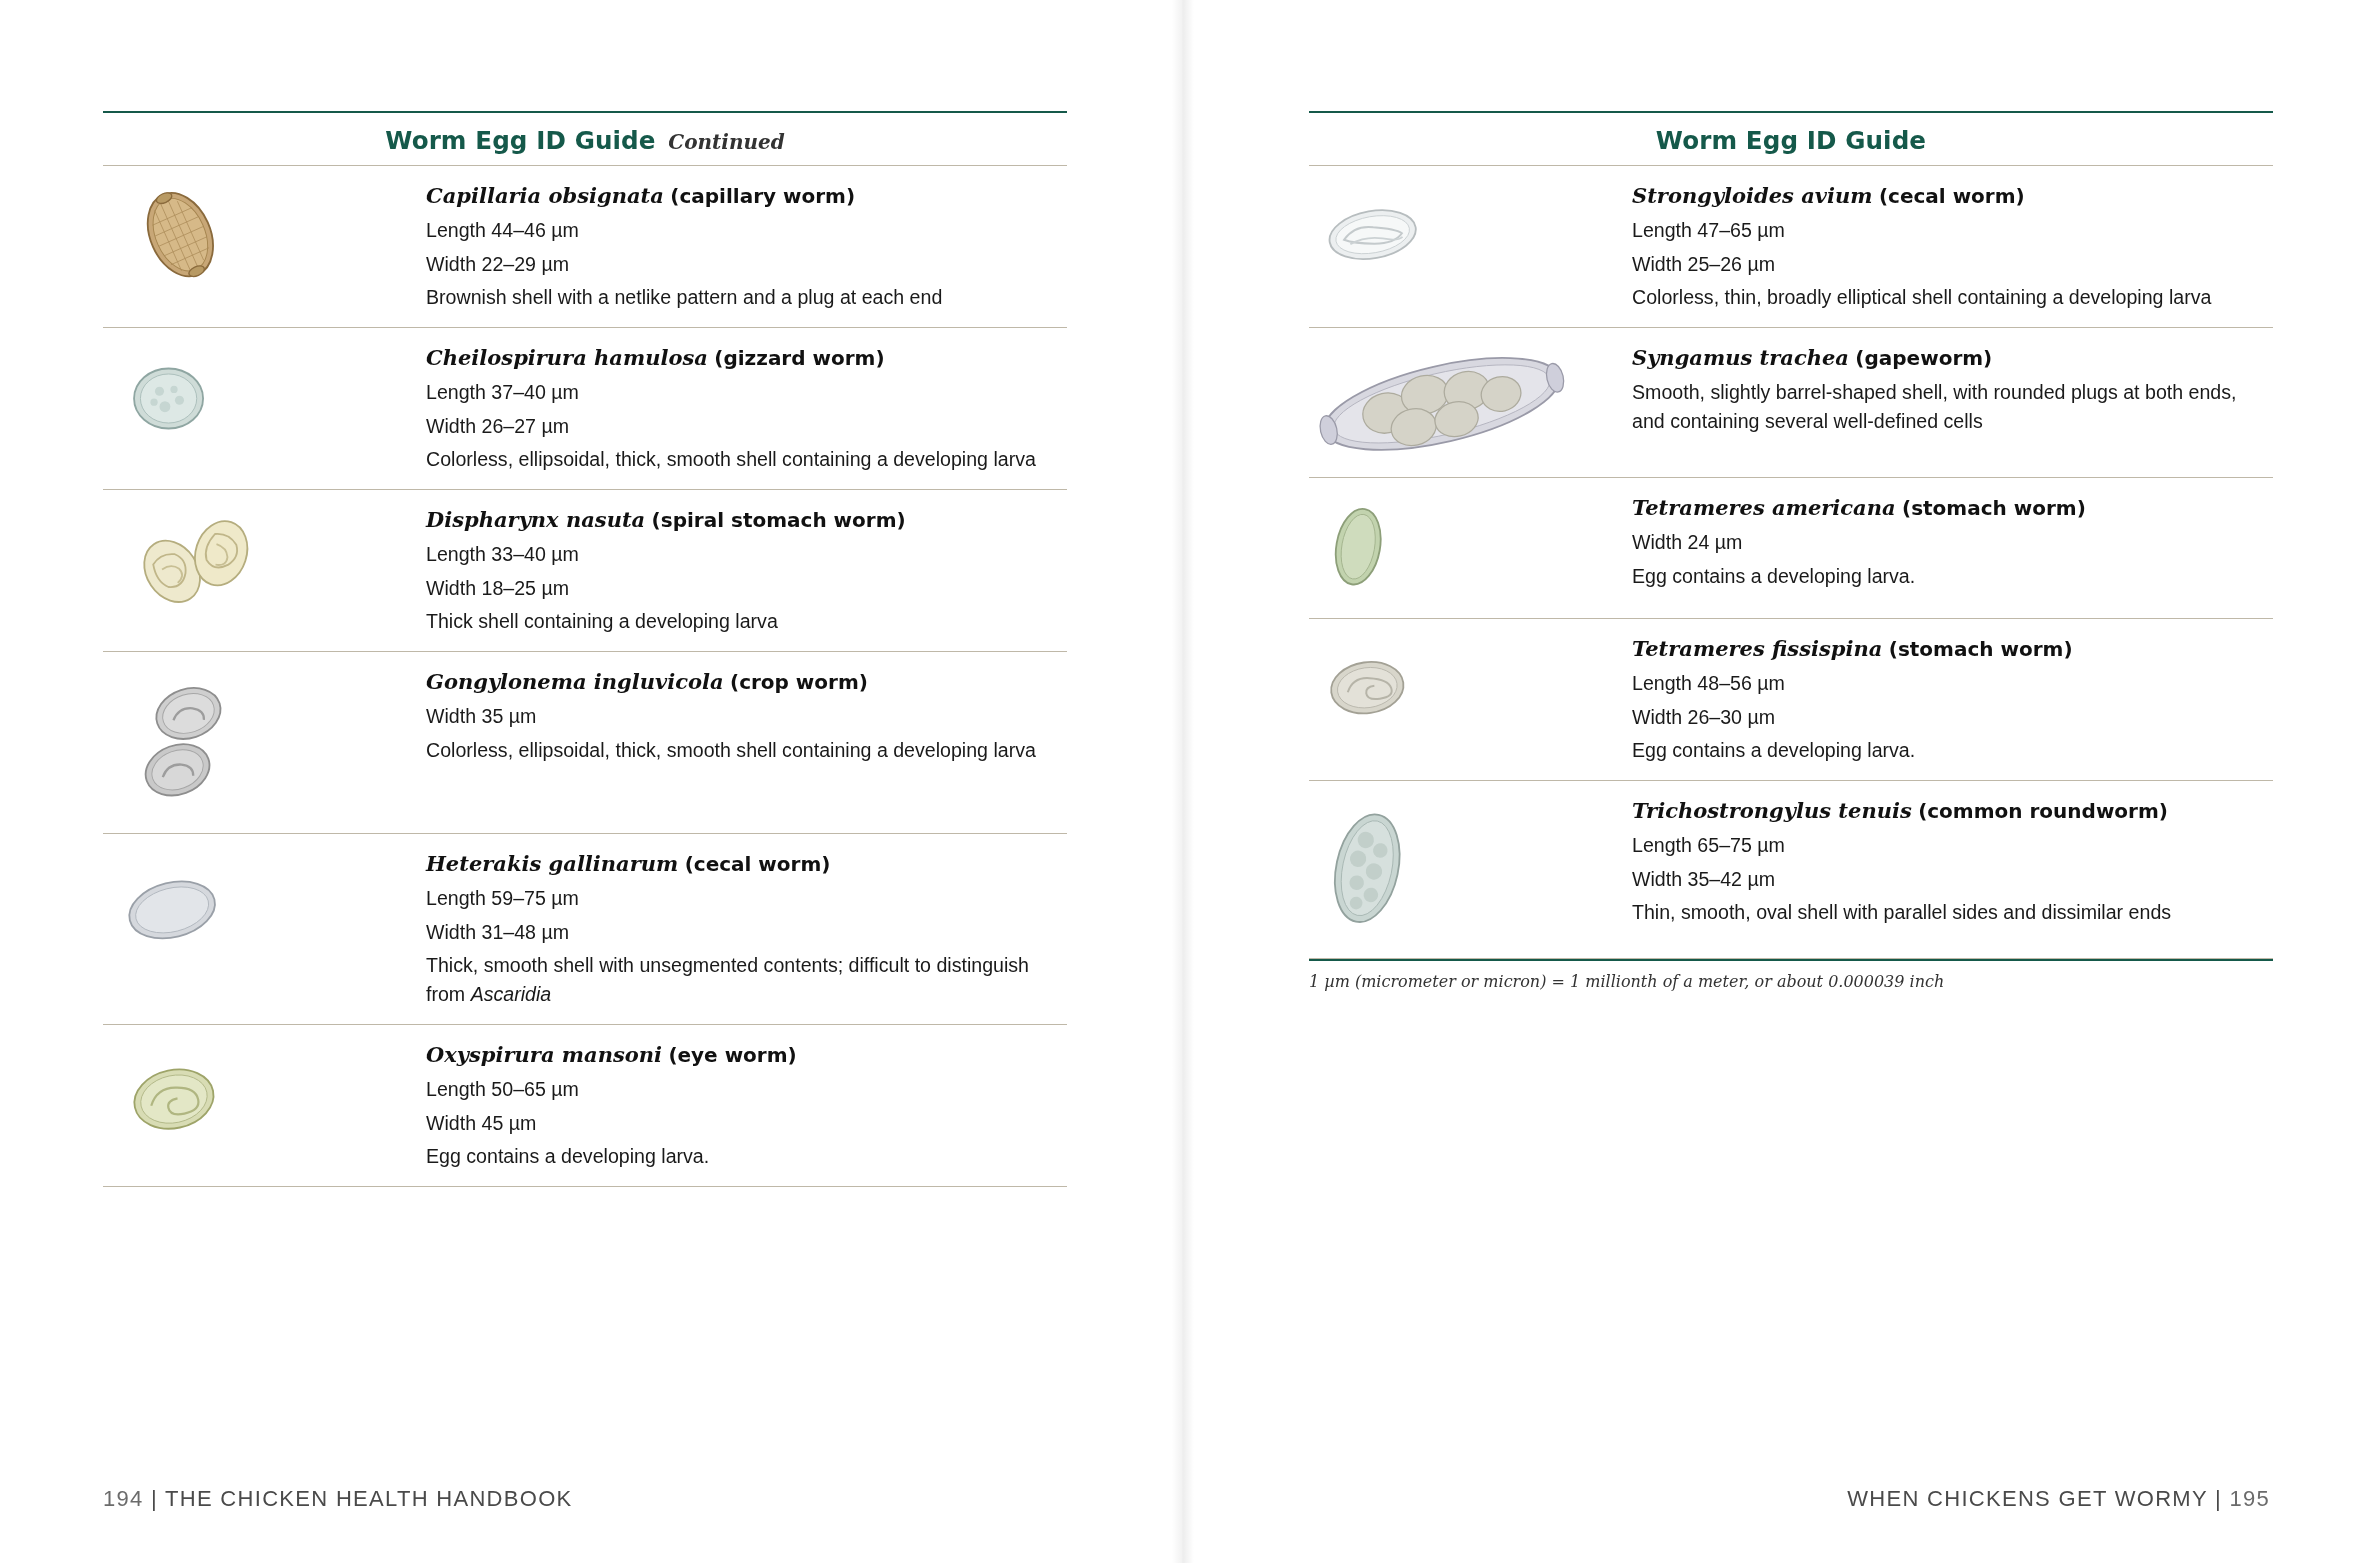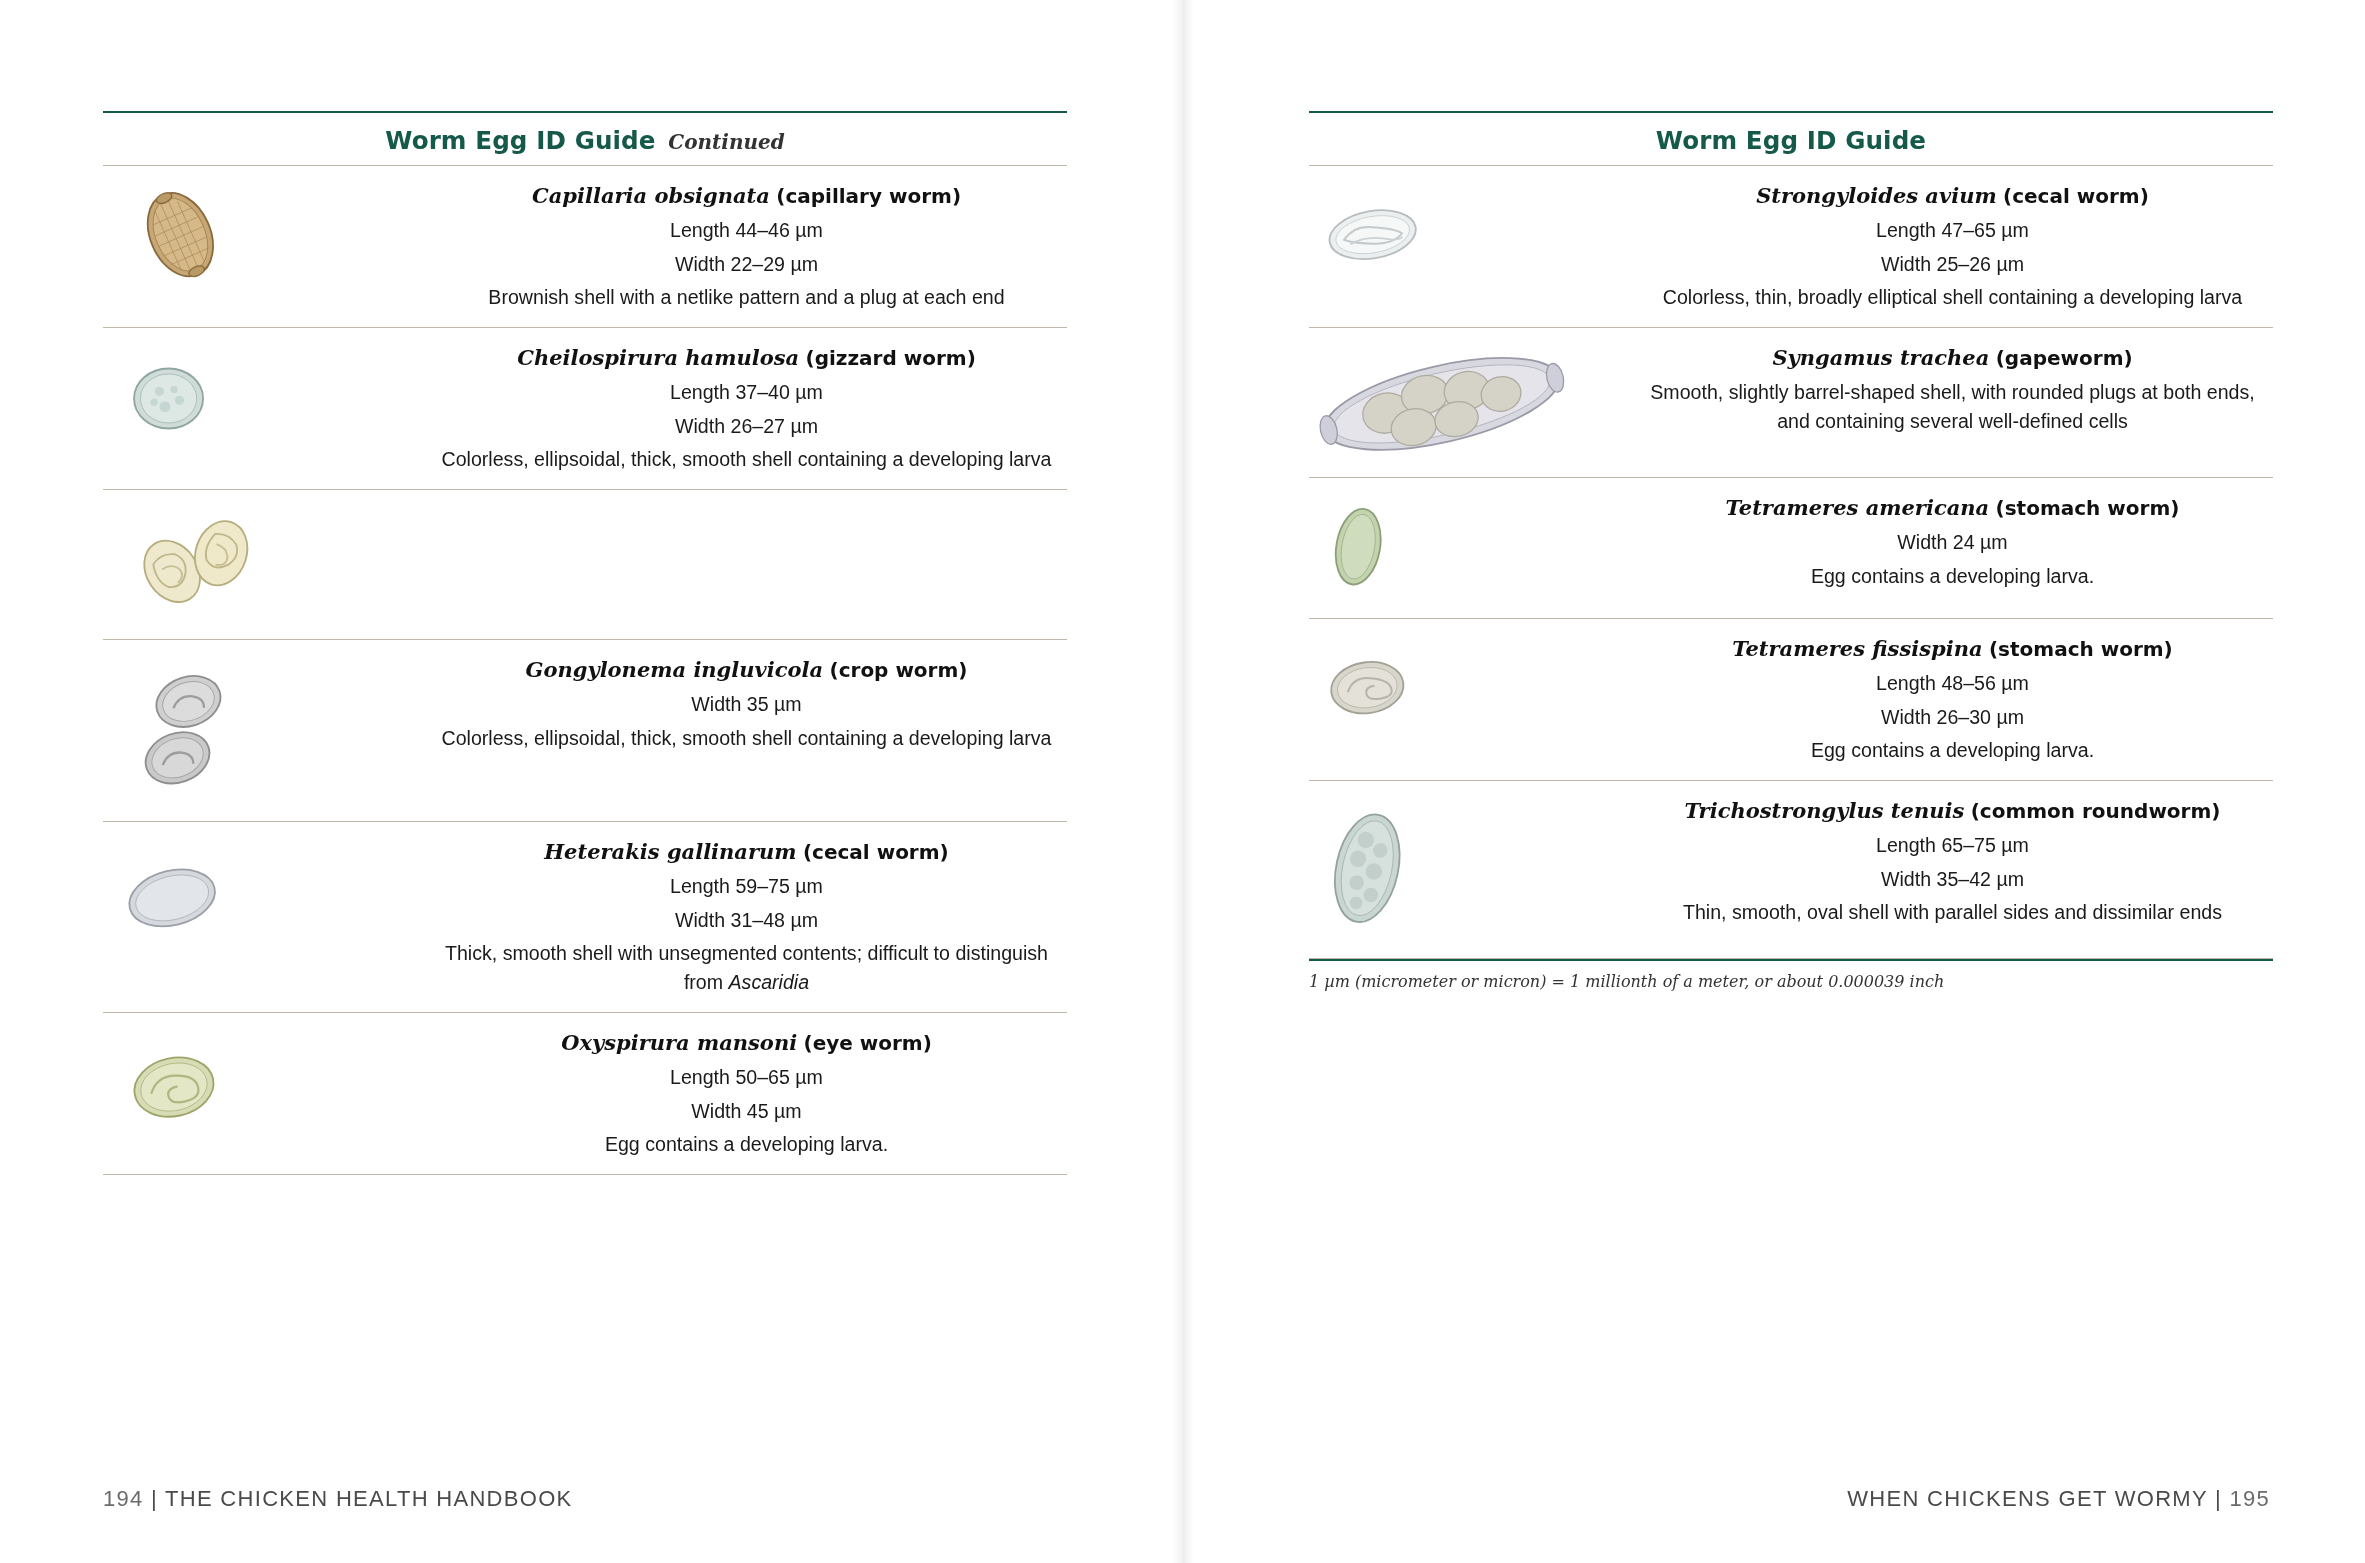--- a/index.html
+++ b/index.html
@@ -102,21 +102,20 @@
     margin-left: 12.7px;
   }
 
   .entry {
     display: flex;
     align-items: flex-start;
     border-bottom: 0.9px solid #bfb8a8;
     padding: 16.4px 0 14.6px 0;
     min-height: 136px;
     box-sizing: border-box;
-    text-align: center;
   }
   .entry:last-of-type {
     border-bottom: 0.9px solid #bfb8a8;
   }
   .entry-figure {
     width: 323px;
     flex: 0 0 323px;
     position: relative;
     min-height: 109px;
   }
@@ -264,20 +263,28 @@
                 <path d="M45 42 q14 -6 26 4 q8 12 -2 24 q-12 12 -24 2 q-8 -12 0 -30 z" fill="none" stroke="#c0b689" stroke-width="2"></path>
                 <path d="M50 52 q12 0 16 10 q2 10 -10 12" fill="none" stroke="#c8bf94" stroke-width="2"></path>
               </g>
               <g transform="rotate(18 112 40)">
                 <ellipse cx="112" cy="40" rx="28" ry="36" fill="#efe9c9" stroke="#b5ad7e" stroke-width="2"></ellipse>
                 <path d="M99 22 q14 -6 26 4 q8 12 -2 24 q-12 12 -24 2 q-8 -12 0 -30 z" fill="none" stroke="#c0b689" stroke-width="2"></path>
                 <path d="M104 32 q12 0 16 10 q2 10 -10 12" fill="none" stroke="#c8bf94" stroke-width="2"></path>
               </g>
             </g>
           </svg>
+        </div>
+        <div class="entry-text">
+          <div class="sp-name">
+            <span class="sp-latin">Dispharynx nasuta</span><span class="sp-common">(spiral stomach worm)</span>
+          </div>
+          <div class="sp-line">Length 33–40 µm</div>
+          <div class="sp-line">Width 18–25 µm</div>
+          <div class="sp-line desc">Thick shell containing a developing larva</div>
         </div>
       </div>
 
       <div class="entry">
         <div class="entry-figure">
           <svg width="200" height="150" viewBox="0 0 220 165">
             <g transform="translate(34,8)">
               <g transform="rotate(-18 60 42)">
                 <ellipse cx="60" cy="42" rx="36" ry="27" fill="#cfcfcf" stroke="#8e8e8e" stroke-width="2"></ellipse>
                 <ellipse cx="60" cy="42" rx="29" ry="21" fill="#dcdcdc" stroke="#a6a6a6" stroke-width="1"></ellipse>

